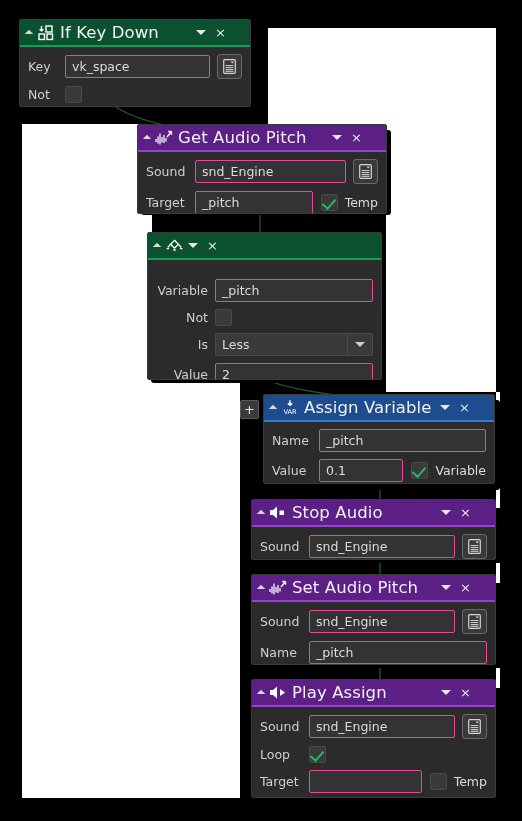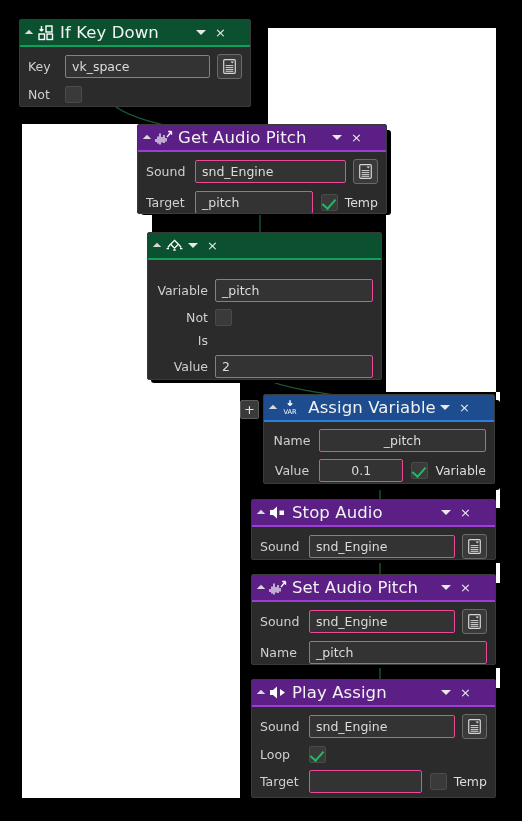--- a/index.html
+++ b/index.html
@@ -302,31 +302,37 @@
       <div class="row">
         <span class="lbl right" style="width:52px;">Variable</span>
         <span class="field">_pitch</span>
       </div>
       <div class="row">
         <span class="lbl right" style="width:52px;">Not</span>
         <span class="checkbox"></span>
       </div>
       <div class="row">
         <span class="lbl right" style="width:52px;">Is</span>
+        <span class="dropdown">
+          <span class="dd-text">Less</span>
+          <span class="dd-btn">
+              <i></i>
+            </span>
+        </span>
       </div>
       <div class="row">
         <span class="lbl right" style="width:52px;">Value</span>
         <span class="field">2</span>
       </div>
     </div>
   </div>
 
   <div class="shadow" style="left:240px; top:400px; width:260px; height:90px;"></div>
   <div class="plus-btn" style="left:240px; top:400px;">+</div>
-  <div class="node" style="left:263px; top:394px; width:232px; height:90px;text-align:center;">
+  <div class="node" style="left:263px; top:394px; width:232px; height:90px;">
     <div class="node-head hd-blue">
       <span class="collapse-tri"></span>
       <span class="head-icon">
         <svg width="19" height="17" viewBox="0 0 19 17">
           <path d="M9.5 0.8 V6.4 M9.5 6.4 L7.2 4.1 M9.5 6.4 L11.8 4.1" stroke="#ffffff" stroke-width="1.5" fill="none"></path>
           <text x="9.5" y="15.3" font-size="7" font-family="DejaVu Sans, sans-serif" fill="#ffffff" text-anchor="middle">VAR</text>
         </svg>
       </span>
       <span class="head-title">Assign Variable</span>
       <span class="head-caret"></span>

